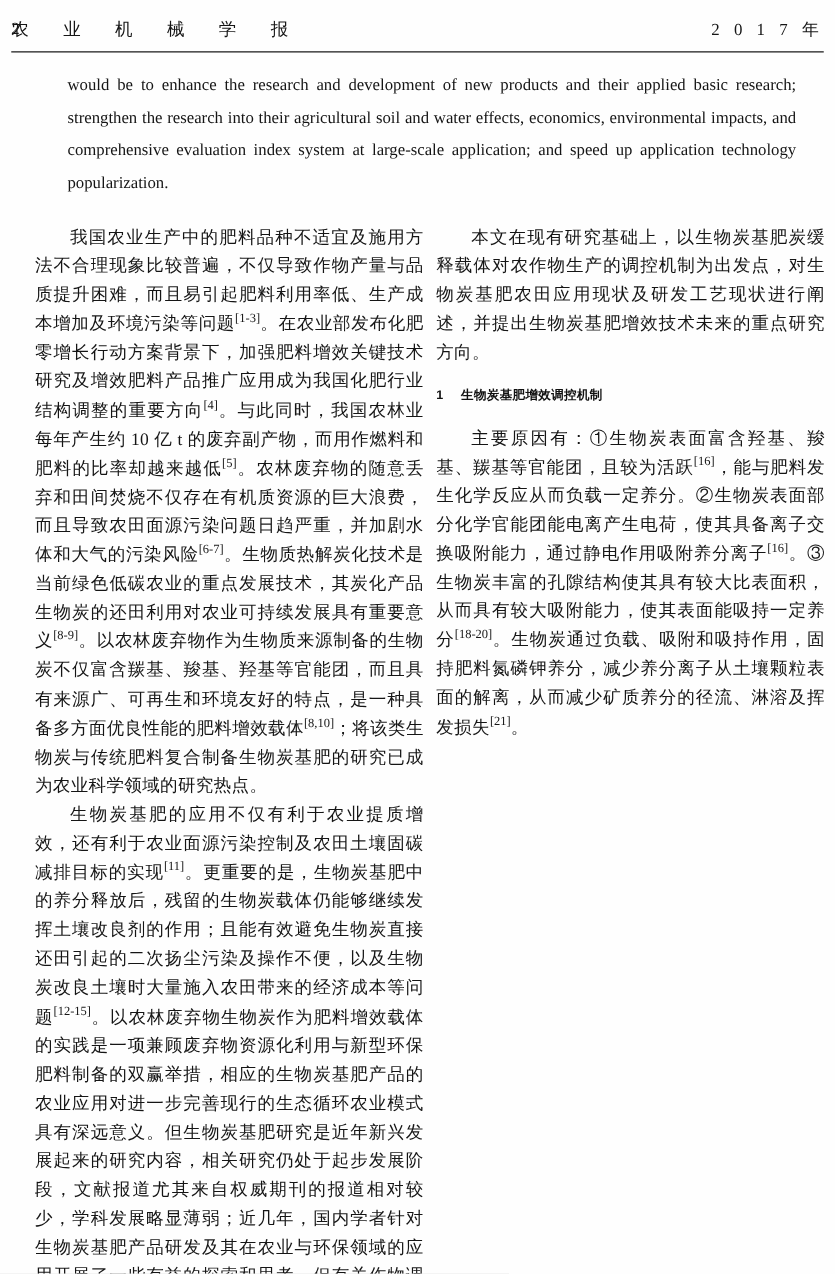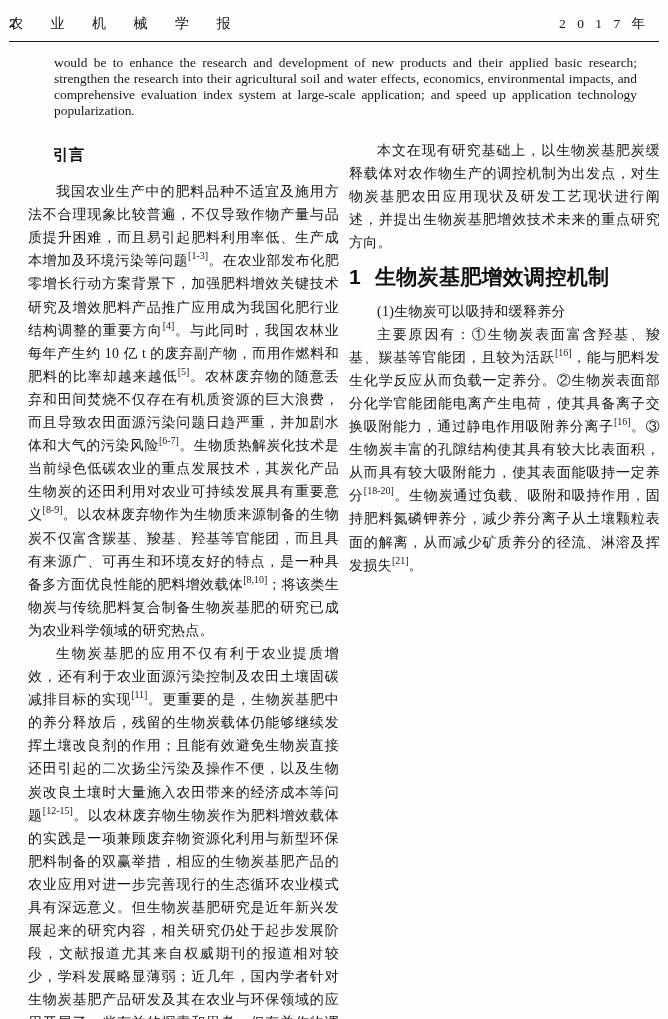--- a/index.html
+++ b/index.html
@@ -5,59 +5,57 @@
   html,body{margin:0;padding:0;background:#e8e8e8;}
   .page{
     position:relative;width:668px;height:1019px;margin:0 auto;
     background:#fefefe;overflow:hidden;color:#151515;
     font-family:"Liberation Serif","DejaVu Serif",serif;
   }
   
   .header{position:relative;height:22px;margin:15px 9px 0 9px;font-size:13.5px;}
   .page-num{position:absolute;left:0;top:0;}
   .journal-title{position:absolute;left:0;right:0;top:0;text-align:left;letter-spacing:12px;font-size:14px;}
-  .year{position:absolute;right:10px;top:0;letter-spacing:4px;}
+  .year{position:absolute;right:0;top:0;letter-spacing:4px;}
   .rule{border:none;border-top:1.6px solid #1b1b1b;margin:4px 9px 0 9px;}
   
-  .abstract{margin:13px 31px 0 54px;font-size:13.4px;line-height:16px;text-align:justify;}
+  .abstract{margin:13px 31px 0 54px;font-size:13.4px;line-height:26px;text-align:justify;}
   .abstract p{margin:0;}
   .kw-label{font-weight:bold;}
   
   .columns{display:flex;gap:10px;margin:20px 8px 0 28px;align-items:flex-start;}
   .col{width:311px;font-size:14px;line-height:23.1px;text-align:justify;letter-spacing:0.3px;}
   .body-para{margin:0;text-indent:2em;}
   sup{font-size:10px;letter-spacing:0;line-height:0;}
   .cn-heading{font-family:"Liberation Sans","DejaVu Sans",sans-serif;font-weight:bold;color:#101010;}
   .intro-heading{font-size:15.5px;margin:4px 0 14px 25px;text-indent:0;}
-  .numbered-heading{font-size:21px;margin:11px 0 11px 0;text-indent:0;}
+  .numbered-heading{font-size:10px;margin:11px 0 11px 0;text-indent:0;}
   .h-num{margin-right:14px;}
 </style>
 </head>
 <body>
 
 <div class="page">
 
   <div class="header">
     <span class="page-num">2</span>
     <span class="journal-title">农 业 机 械 学 报</span>
     <span class="year">2 0 1 7 年</span>
   </div>
   <hr class="rule">
 
   <div class="abstract">
     <p>would be to enhance the research and development of new products and their applied basic research; strengthen the research into their agricultural soil and water effects, economics, environmental impacts, and comprehensive evaluation index system at large-scale application; and speed up application technology popularization.</p>
   </div>
 
   <div class="columns">
     <div class="col" id="col-left">
-        <h2 class="cn-heading intro-heading">引言</h2>
         <p class="body-para">我国农业生产中的肥料品种不适宜及施用方法不合理现象比较普遍，不仅导致作物产量与品质提升困难，而且易引起肥料利用率低、生产成本增加及环境污染等问题<sup>[1-3]</sup>。在农业部发布化肥零增长行动方案背景下，加强肥料增效关键技术研究及增效肥料产品推广应用成为我国化肥行业结构调整的重要方向<sup>[4]</sup>。与此同时，我国农林业每年产生约 10 亿 t 的废弃副产物，而用作燃料和肥料的比率却越来越低<sup>[5]</sup>。农林废弃物的随意丢弃和田间焚烧不仅存在有机质资源的巨大浪费，而且导致农田面源污染问题日趋严重，并加剧水体和大气的污染风险<sup>[6-7]</sup>。生物质热解炭化技术是当前绿色低碳农业的重点发展技术，其炭化产品生物炭的还田利用对农业可持续发展具有重要意义<sup>[8-9]</sup>。以农林废弃物作为生物质来源制备的生物炭不仅富含羰基、羧基、羟基等官能团，而且具有来源广、可再生和环境友好的特点，是一种具备多方面优良性能的肥料增效载体<sup>[8,10]</sup>；将该类生物炭与传统肥料复合制备生物炭基肥的研究已成为农业科学领域的研究热点。</p>
         <p class="body-para">生物炭基肥的应用不仅有利于农业提质增效，还有利于农业面源污染控制及农田土壤固碳减排目标的实现<sup>[11]</sup>。更重要的是，生物炭基肥中的养分释放后，残留的生物炭载体仍能够继续发挥土壤改良剂的作用；且能有效避免生物炭直接还田引起的二次扬尘污染及操作不便，以及生物炭改良土壤时大量施入农田带来的经济成本等问题<sup>[12-15]</sup>。以农林废弃物生物炭作为肥料增效载体的实践是一项兼顾废弃物资源化利用与新型环保肥料制备的双赢举措，相应的生物炭基肥产品的农业应用对进一步完善现行的生态循环农业模式具有深远意义。但生物炭基肥研究是近年新兴发展起来的研究内容，相关研究仍处于起步发展阶段，文献报道尤其来自权威期刊的报道相对较少，学科发展略显薄弱；近几年，国内学者针对生物炭基肥产品研发及其在农业与环保领域的应用开展了一些有益的探索和思考，但有关作物调控机理研究及大规模示范推广相对缺乏，新型生物炭基肥产品的农田应用评价及市场化推广仍亟待加强。</p>
       </div>
     <div class="col" id="col-right">
         <p class="body-para">本文在现有研究基础上，以生物炭基肥炭缓释载体对农作物生产的调控机制为出发点，对生物炭基肥农田应用现状及研发工艺现状进行阐述，并提出生物炭基肥增效技术未来的重点研究方向。</p>
         <h2 class="cn-heading numbered-heading"><span class="h-num">1</span><span>生物炭基肥增效调控机制</span></h2>
-        <p class="body-para">(1)生物炭可以吸持和缓释养分</p>
         <p class="body-para">主要原因有：①生物炭表面富含羟基、羧基、羰基等官能团，且较为活跃<sup>[16]</sup>，能与肥料发生化学反应从而负载一定养分。②生物炭表面部分化学官能团能电离产生电荷，使其具备离子交换吸附能力，通过静电作用吸附养分离子<sup>[16]</sup>。③生物炭丰富的孔隙结构使其具有较大比表面积，从而具有较大吸附能力，使其表面能吸持一定养分<sup>[18-20]</sup>。生物炭通过负载、吸附和吸持作用，固持肥料氮磷钾养分，减少养分离子从土壤颗粒表面的解离，从而减少矿质养分的径流、淋溶及挥发损失<sup>[21]</sup>。</p>
       </div>
   </div>
 
 </div>
 
 </body></html>

